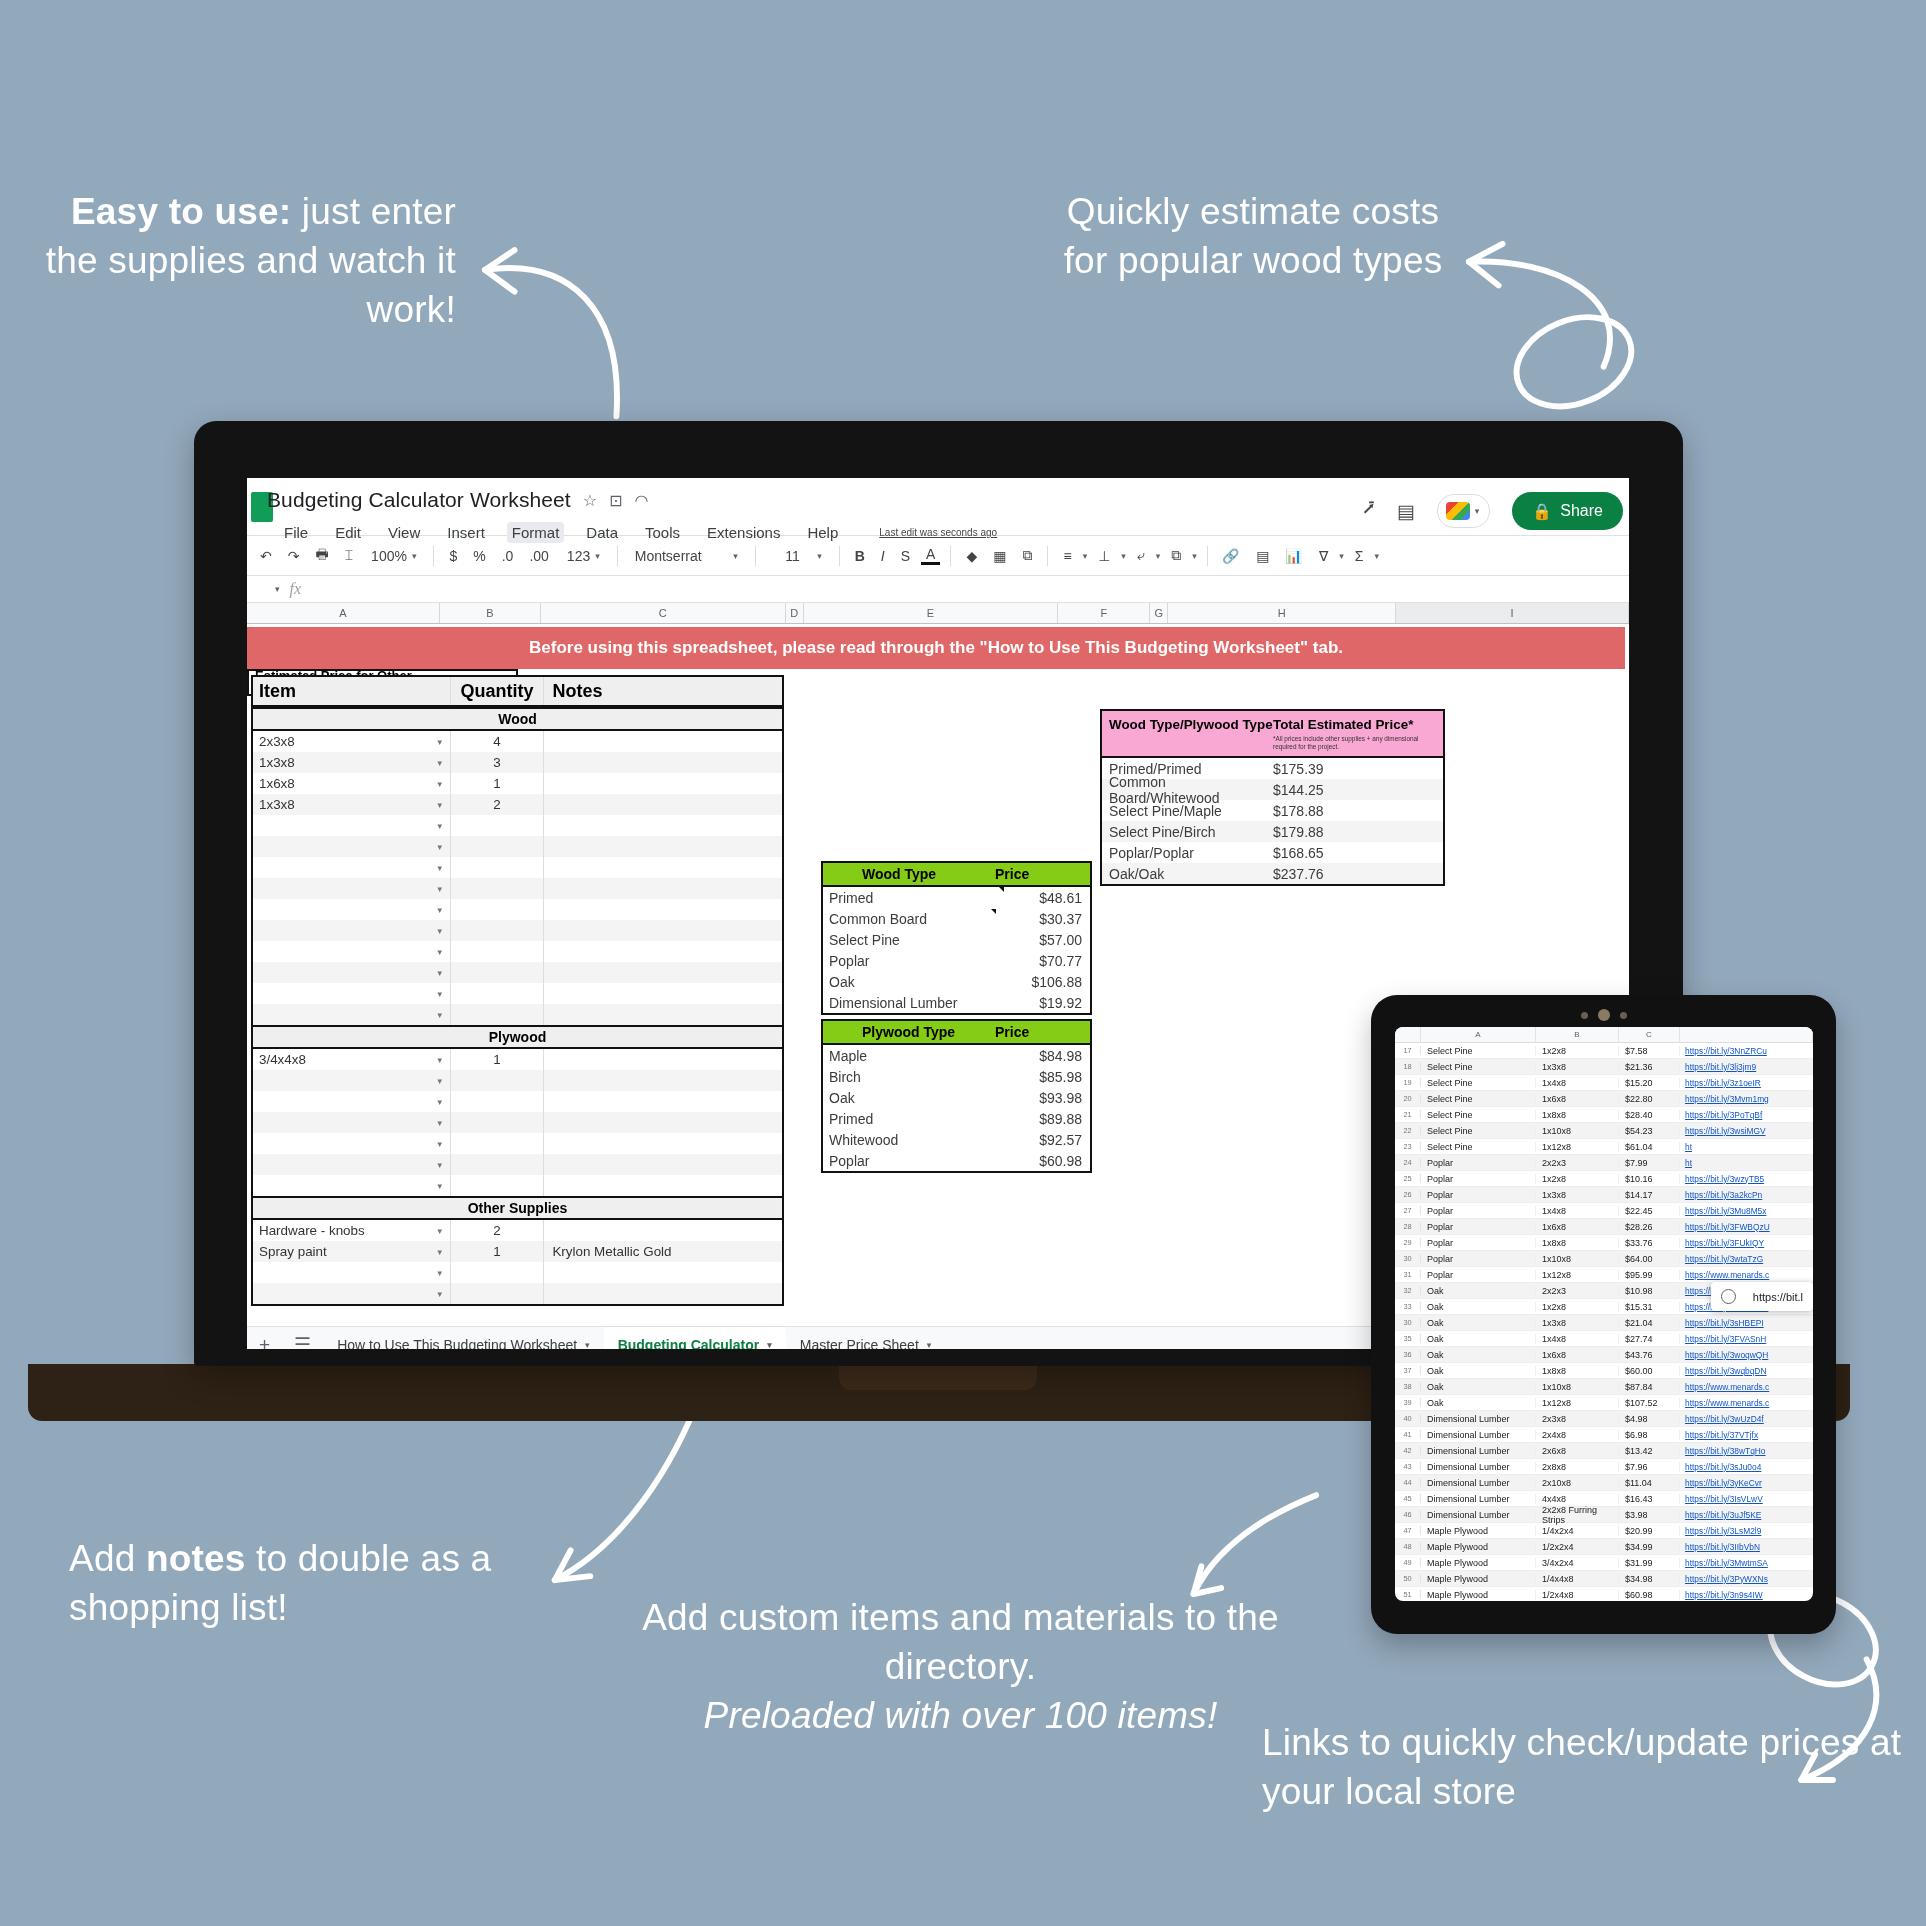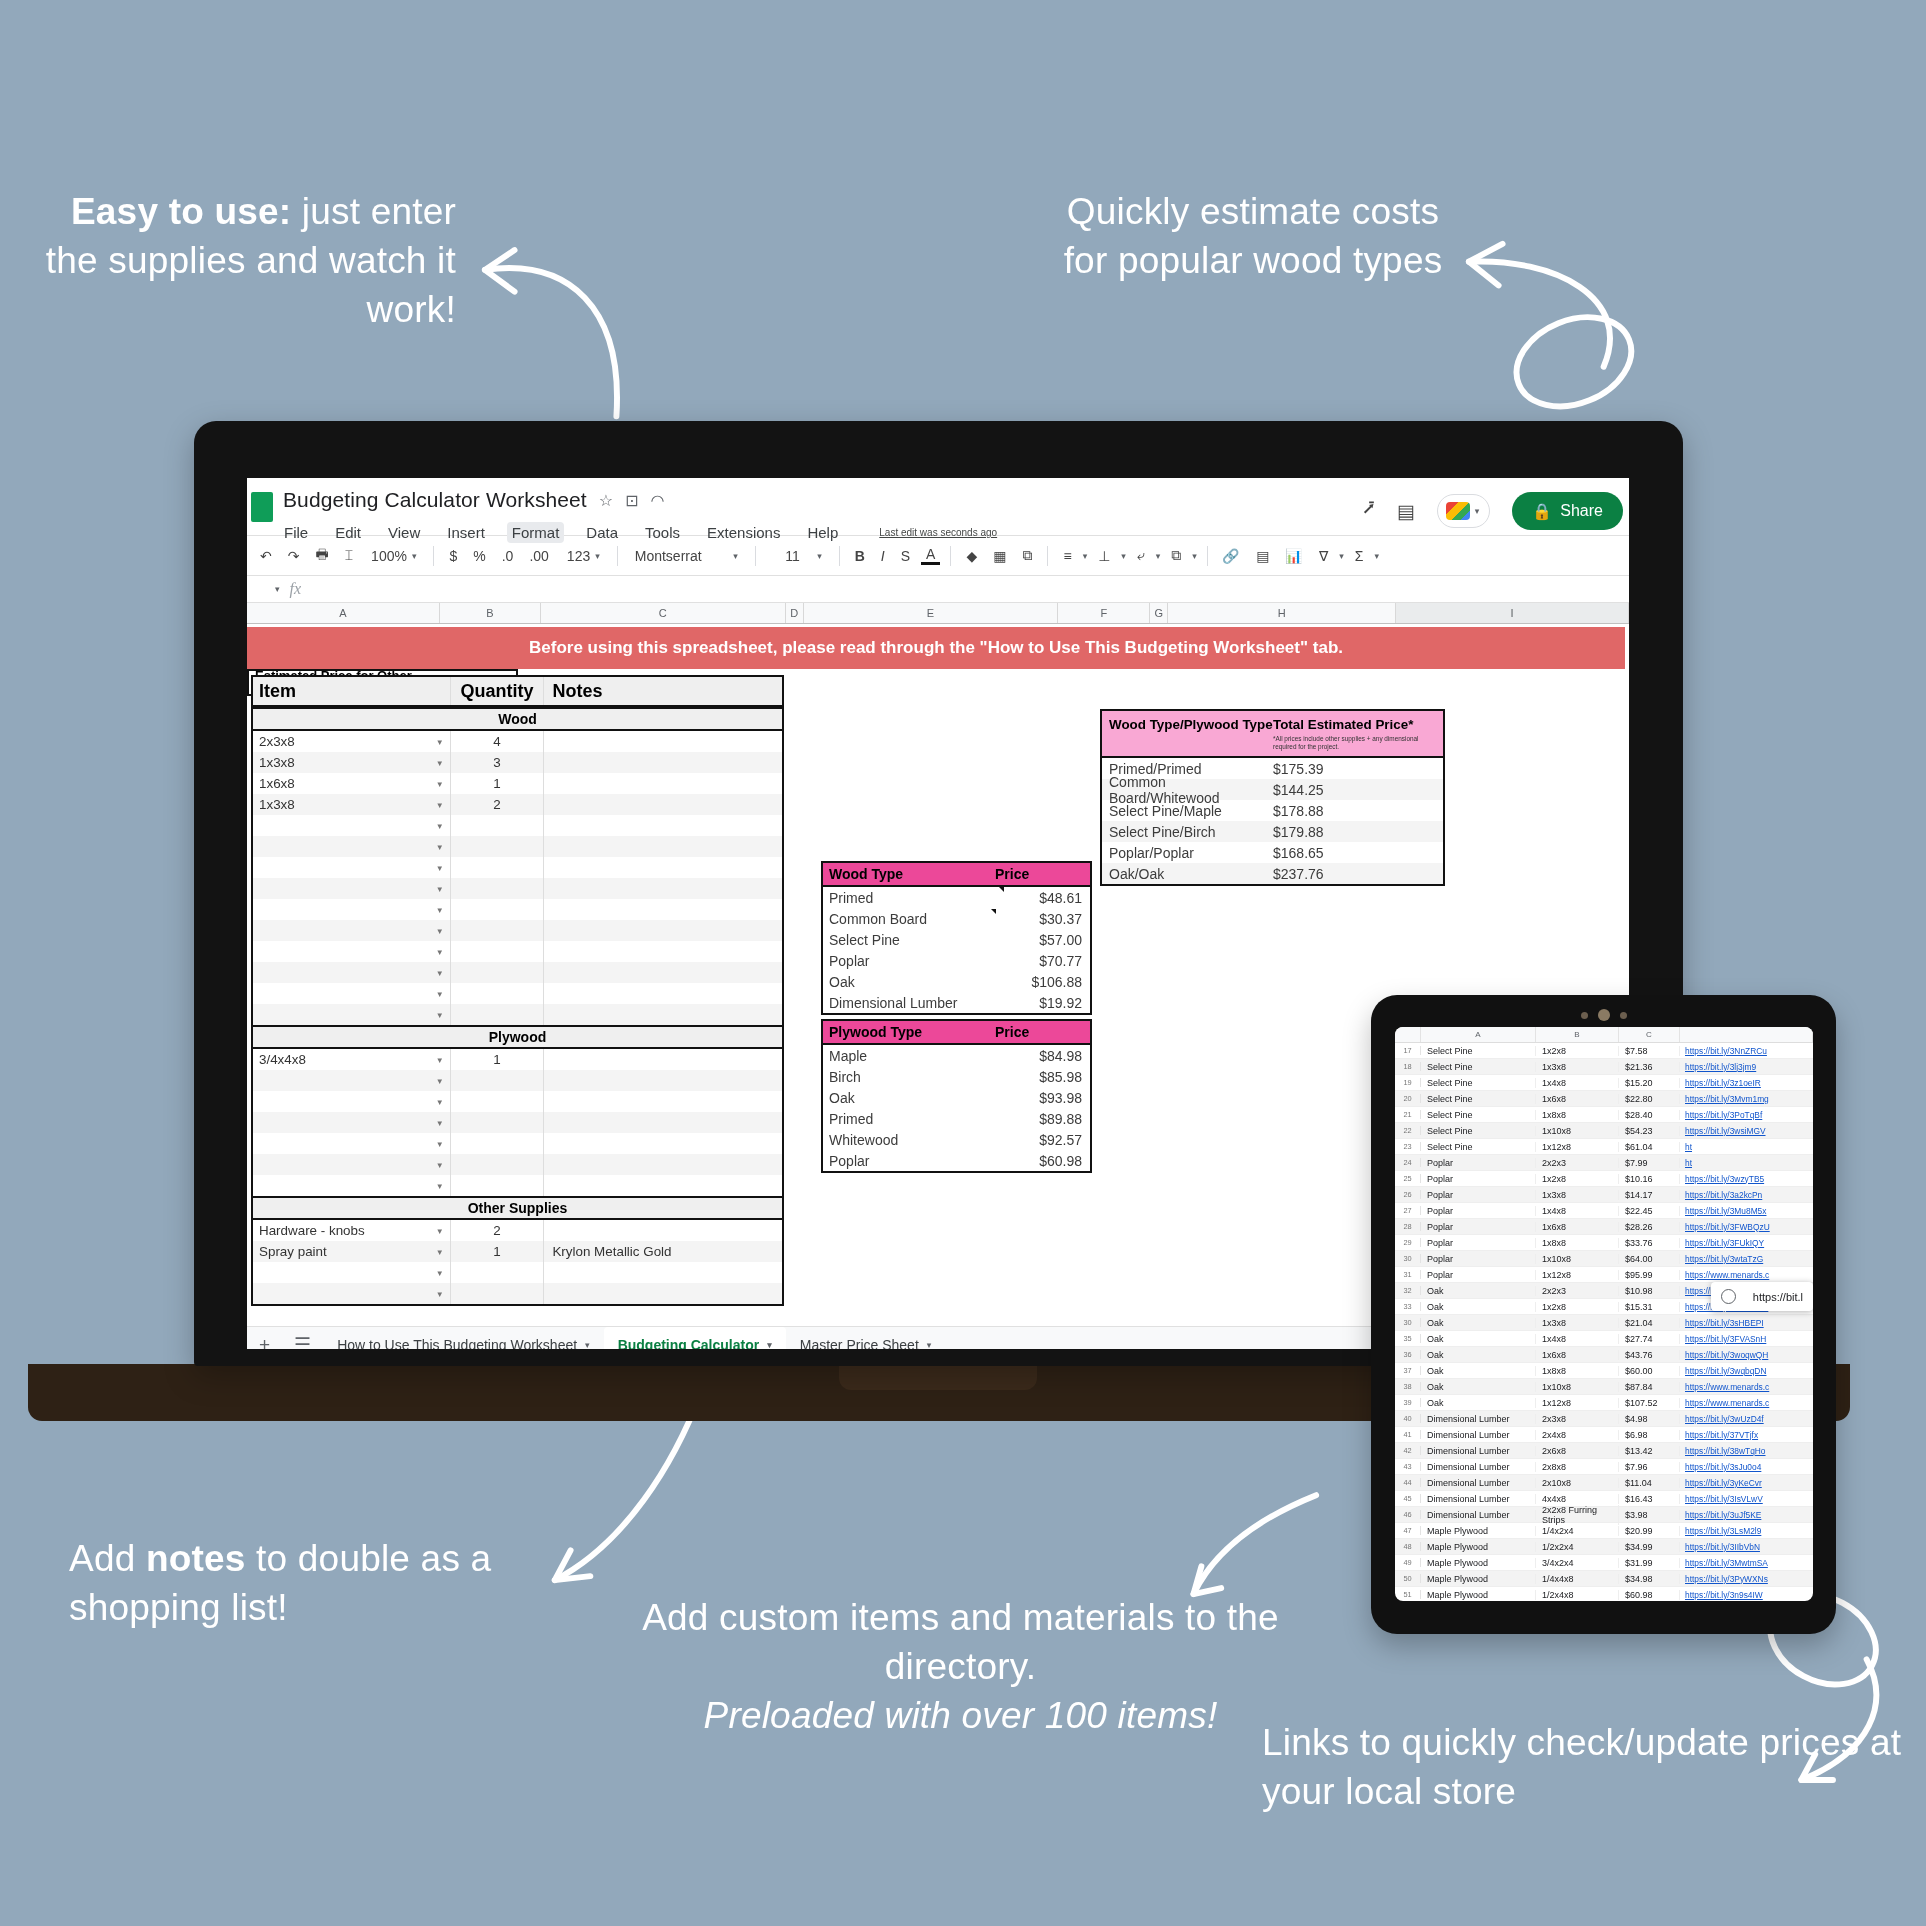--- a/index.html
+++ b/index.html
@@ -50,21 +50,21 @@
     background: #3b2a1b; border-radius: 0 0 12px 12px;
   }
 
   
   .gs { font-family: "Liberation Sans", sans-serif; color: #202124; }
   #gs-titlebar { position: relative; height: 57px; padding: 8px 0 0 0; }
   #gs-logo {
     position: absolute; left: 4px; top: 14px; width: 22px; height: 30px;
     background: #0f9d58; border-radius: 2px;
   }
-  #gs-title-row { position: absolute; left: 36px; top: 10px; display: flex; align-items: center; gap: 12px; }
+  #gs-title-row { position: absolute; left: 20px; top: 10px; display: flex; align-items: center; gap: 12px; }
   #gs-title { font-size: 21px; color: #202124; letter-spacing: 0.1px; }
   .title-ic { font-size: 16px; color: #5f6368; }
   #gs-menu-row { position: absolute; left: 32px; top: 44px; display: flex; align-items: center; gap: 17px; }
   .gs-menu { font-size: 15px; color: #3c4043; padding: 2px 5px; border-radius: 4px; }
   .gs-menu.active { background: #e8eaed; }
   #gs-lastedit { font-size: 10px; color: #444746; text-decoration: underline; margin-left: 19px; }
 
   #gs-right { position: absolute; right: 6px; top: 14px; display: flex; align-items: center; gap: 22px; }
   .gs-ricon { font-size: 19px; color: #444; }
   #gs-meet {
@@ -118,22 +118,22 @@
   .c-item { width: 198px; padding-left: 6px; position: relative; border-right: 1px solid #ddd; height:100%; display:flex; align-items:center;}
   .c-qty { width: 94px; text-align: center; justify-content: center; border-right: 1px solid #ddd; height:100%; display:flex; align-items:center;}
   .c-notes { width: 238px; padding-left: 8px; height:100%; display:flex; align-items:center;}
   .dd { position: absolute; right: 6px; top: 50%; transform: translateY(-50%); font-size: 8px; color: #777; }
 
   #itemtbl { left: 4px; top: 6px; width: 533px; }
 
   
   .ptbl { position: absolute; border: 2px solid #111; background: #fff; width: 271px; }
   .prow { display: flex; height: 21px; align-items: center; font-size: 14px; color: #3c3c3c; }
-  .phead { font-weight: 700; font-size: 14px; color: #000; background: #ec4899;
-           border-bottom: 2px solid #111; height: 24px; }
+  .phead { font-weight: 700; font-size: 14px; color: #000; background: #84cc16;
+           border-bottom: 2px solid #111; height: 24px; padding-left: 33px; }
   .p-name { flex: 1; padding-left: 6px; }
   .p-price { width: 95px; text-align: right; padding-right: 8px; }
   #woodtbl { left: 574px; top: 192px; }
   #plytbl { left: 574px; top: 350px; }
   #othertbl { left: 574px; top: 498px; width: 271px; border: 2px solid #111; }
   #othertbl .prow { font-weight: 700; color: #000; font-size: 13px; height: 23px; }
 
   
   #sumtbl { position: absolute; left: 853px; top: 40px; width: 345px; border: 2px solid #111; background:#fff; }
   #sumhead { display: flex; background: #f9a8d4; border-bottom: 2px solid #111; padding: 6px 0 5px 0; }

